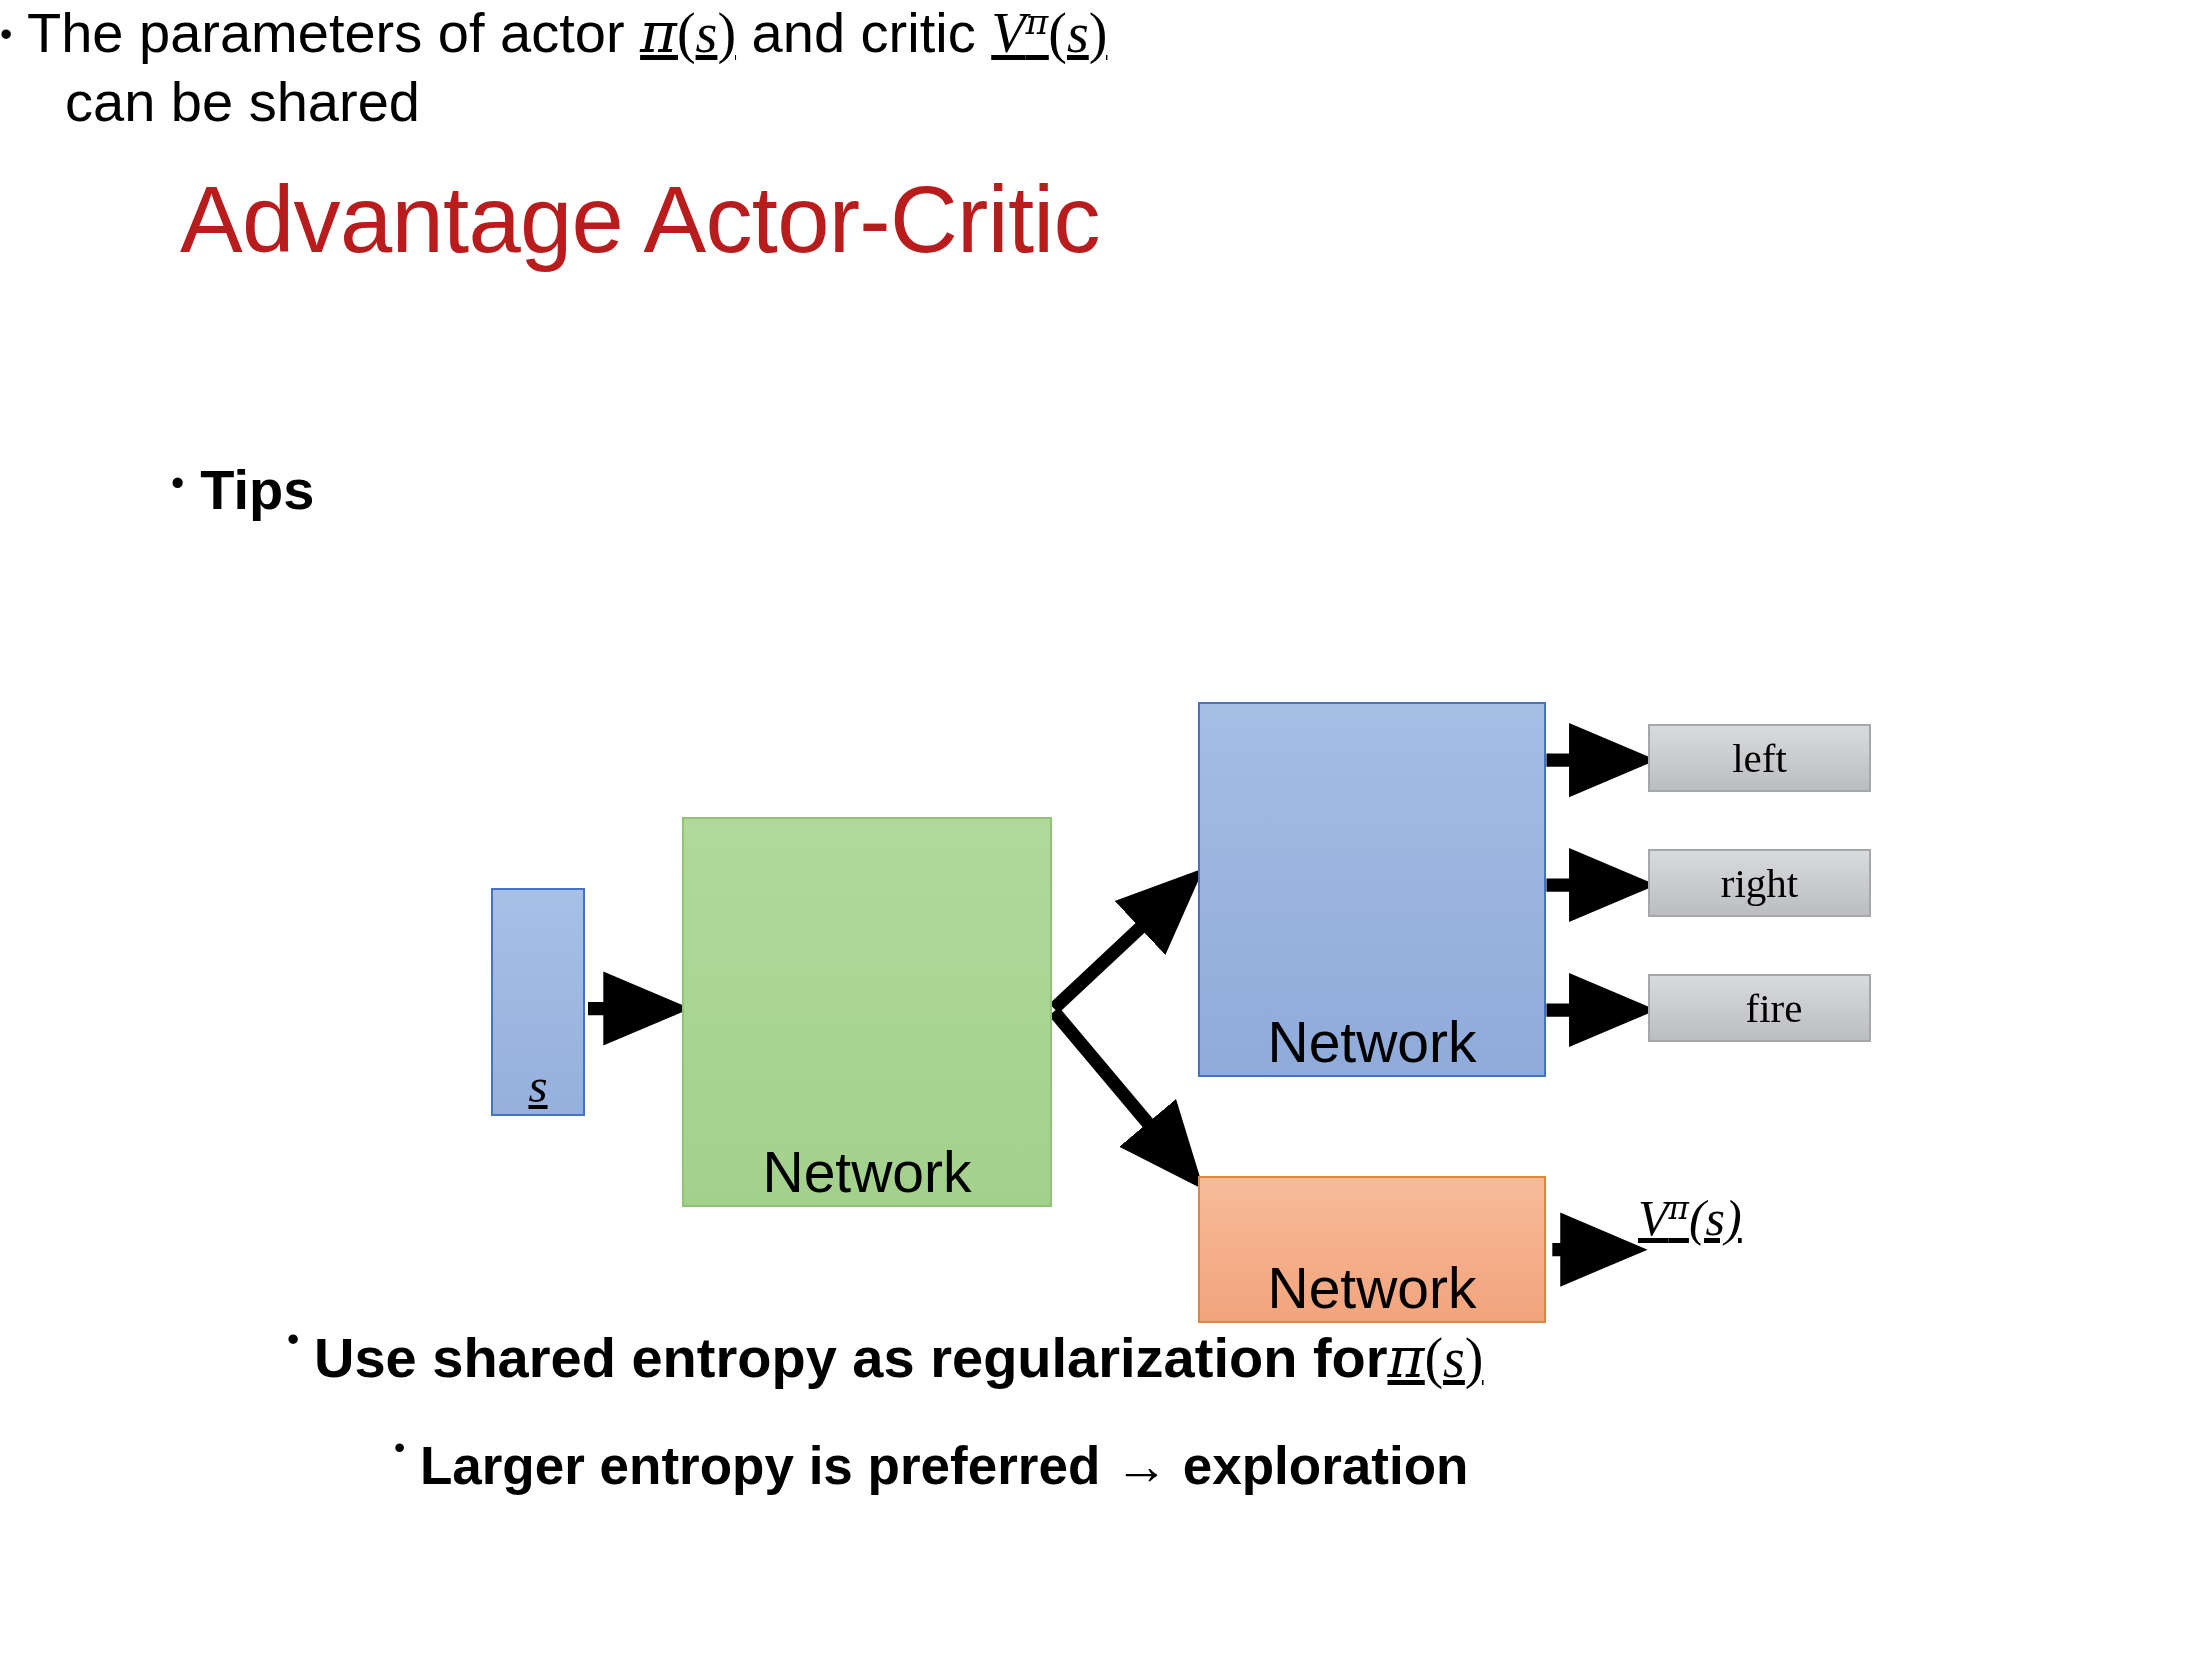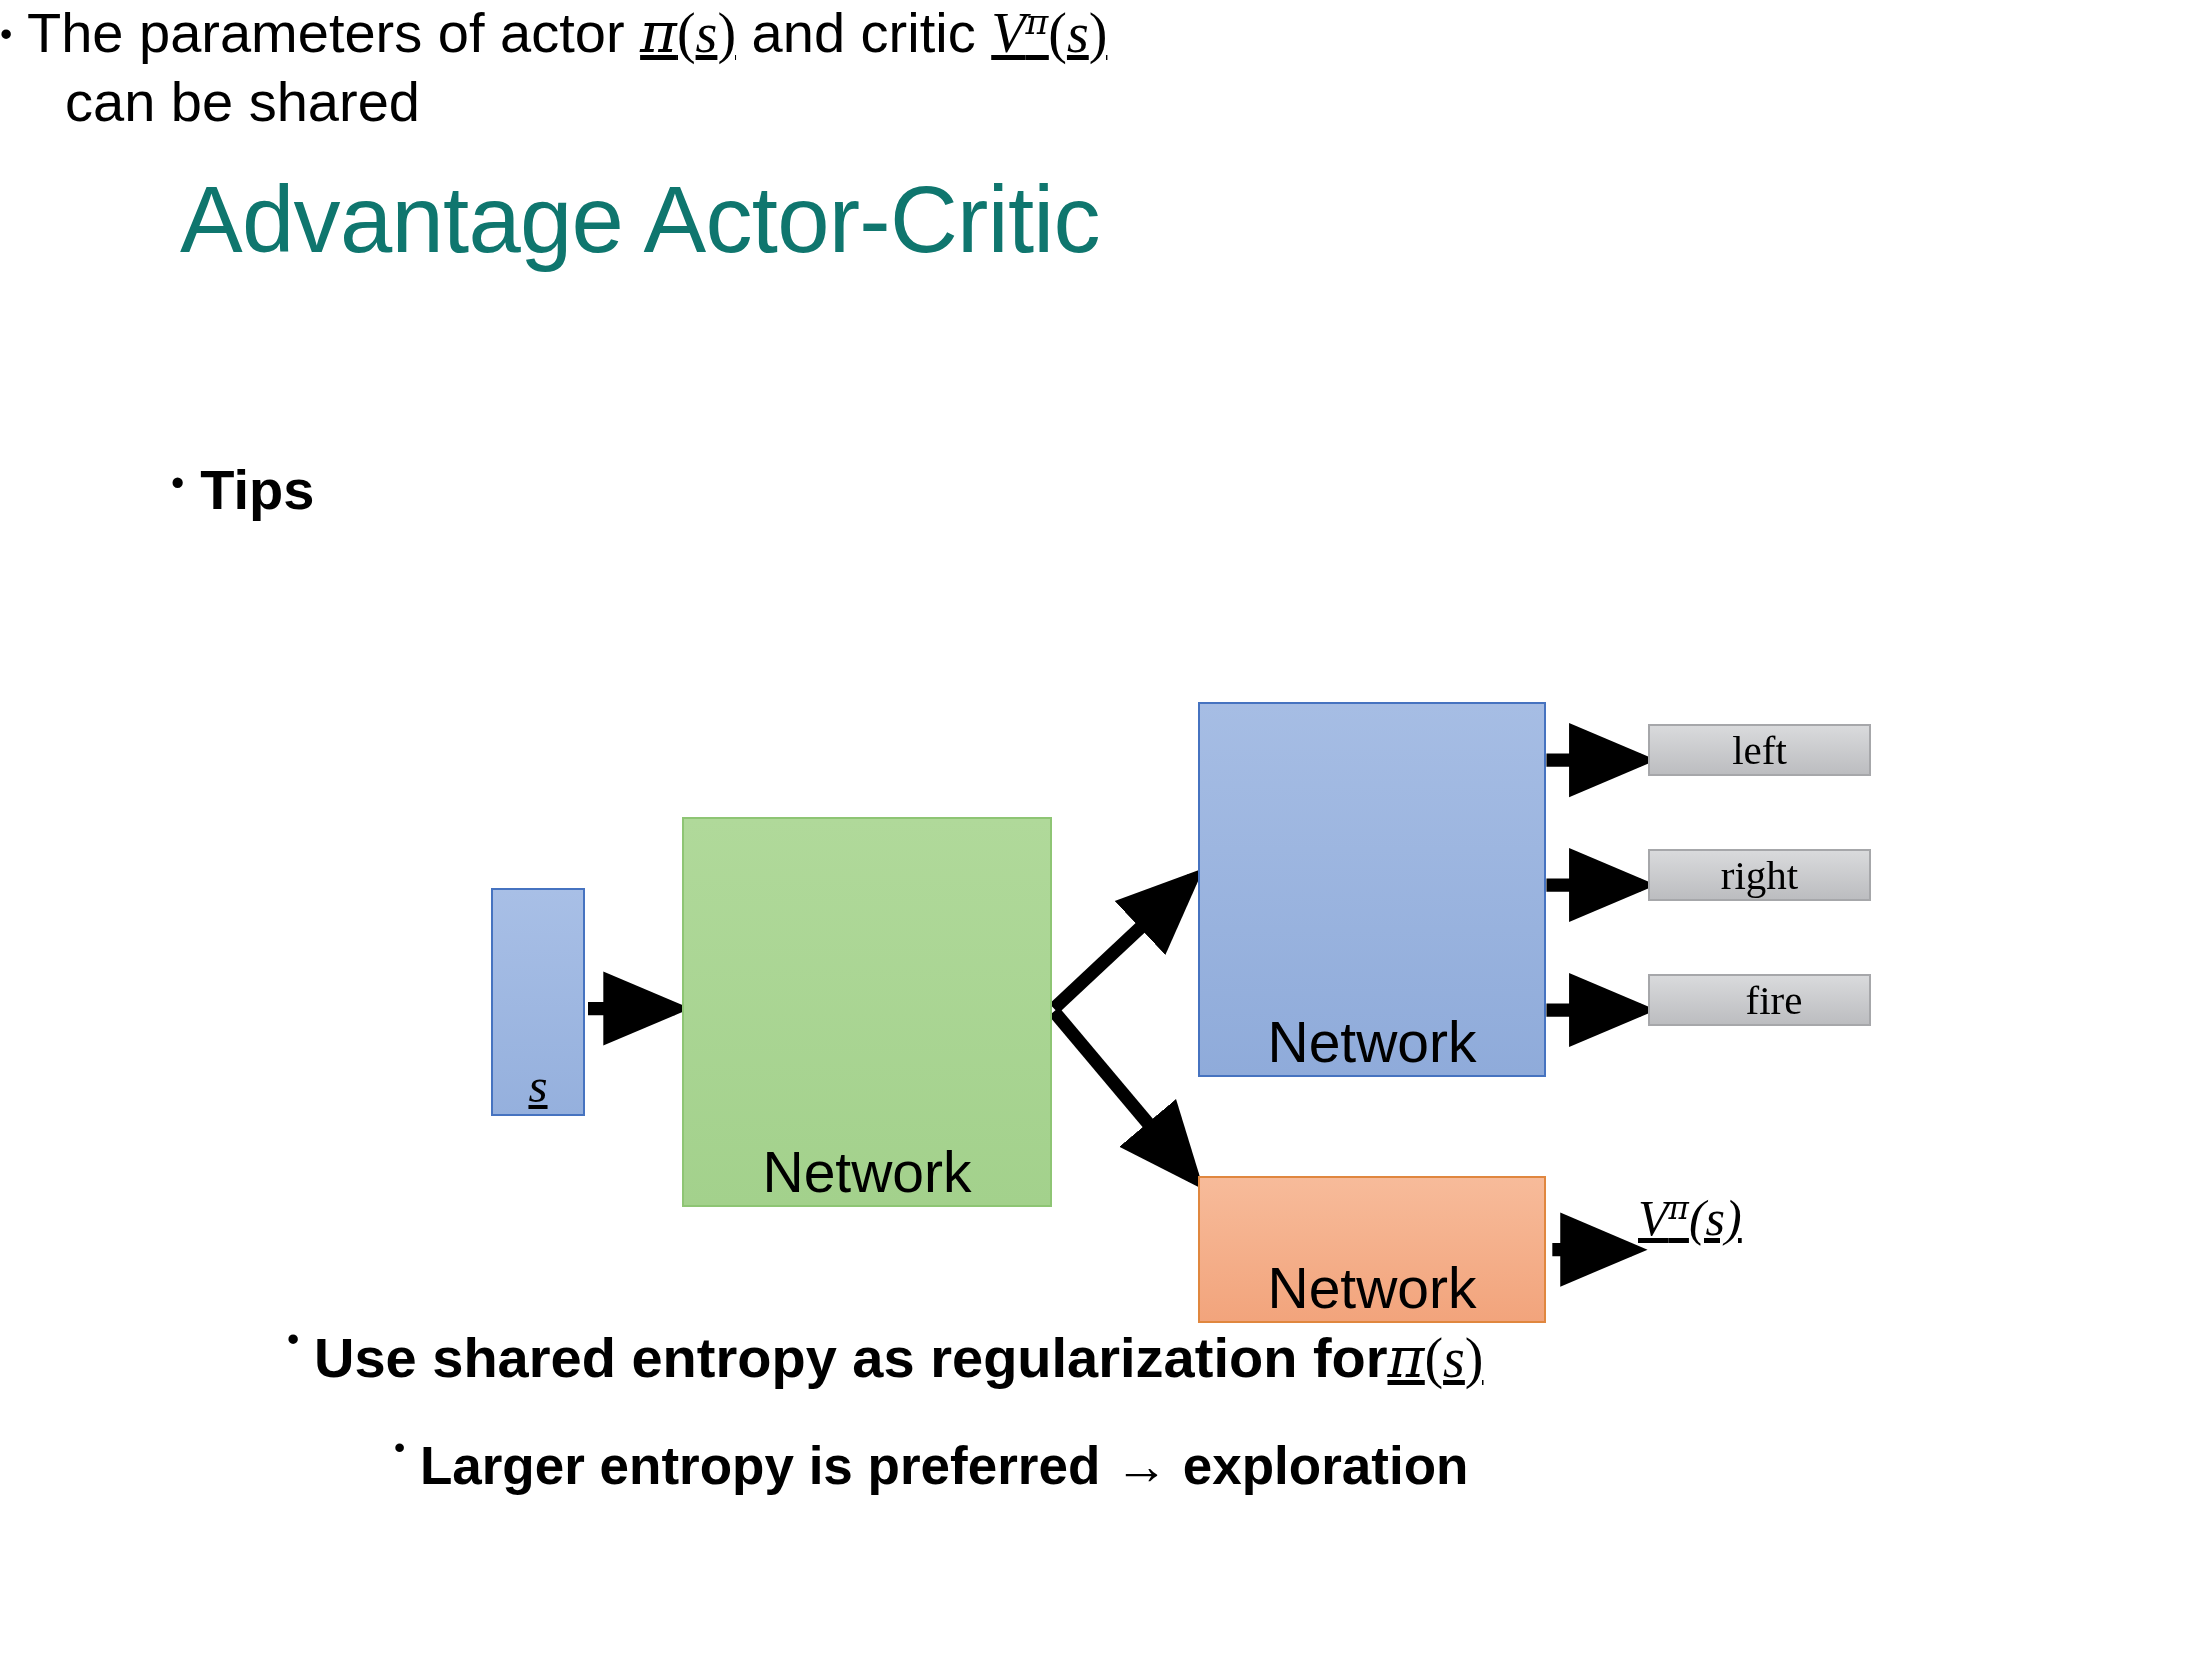--- a/index.html
+++ b/index.html
@@ -20,21 +20,21 @@
   
   #title {
     position: absolute;
     left: 180px;
     top: 171px;
     font-size: 94px;
     font-weight: 400;
     letter-spacing: -0.7px;
     line-height: 1.05;
     white-space: nowrap;
-    color: #0f766e;
+    color: #b91c1c;
   }
 
   
   .bullet-row {
     position: absolute;
     display: flex;
     align-items: flex-start;
     white-space: nowrap;
   }
   .bullet-dot {
@@ -167,21 +167,21 @@
     background: linear-gradient(180deg, #f7bb9a 0%, #f2a47c 100%);
     border: 2.2px solid #e0873f;
     font-size: 57px;
   }
 
   
   .out-box {
     position: absolute;
     box-sizing: border-box;
     width: 223px;
-    height: 52px;
+    height: 68px;
     background: linear-gradient(180deg, #d9dadc 0%, #bcbdc0 100%);
     border: 2.2px solid #a6a7aa;
     display: flex;
     align-items: center;
     justify-content: center;
     font-family: "Liberation Serif", serif;
     font-size: 41px;
     color: #000000;
   }
   #out-left  { left: 1648px; top: 724px; }

